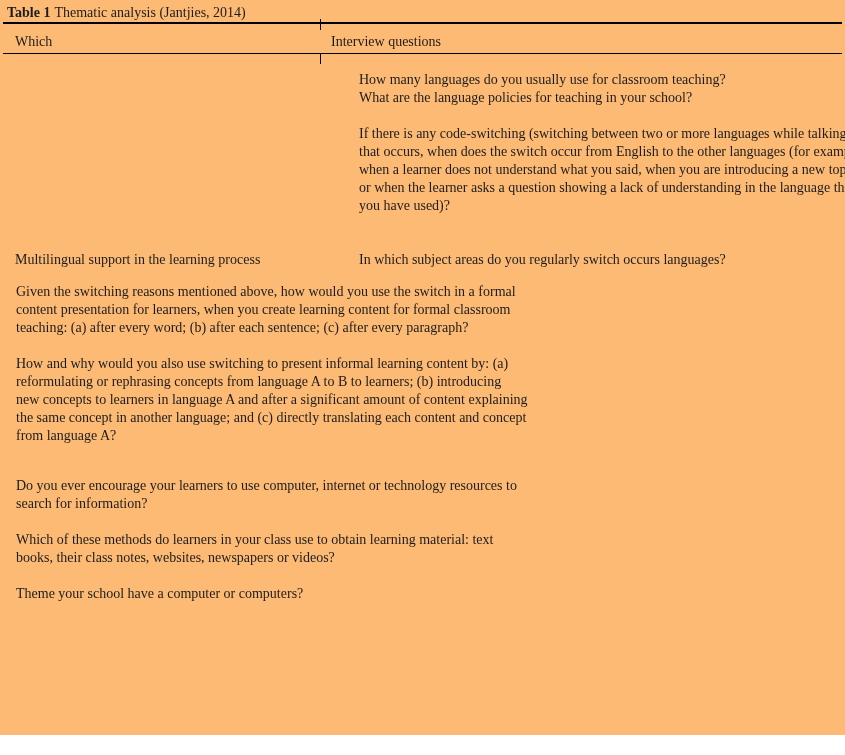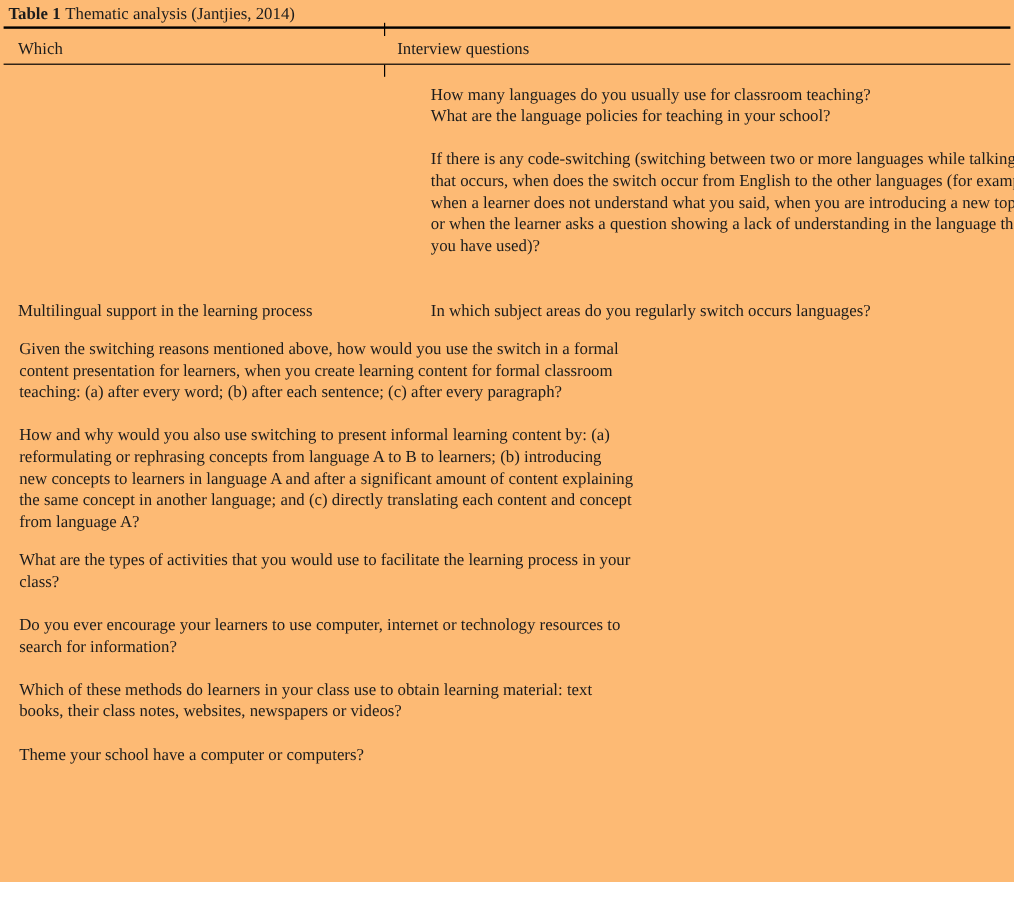--- a/index.html
+++ b/index.html
@@ -127,21 +127,20 @@
   <div class="row">
     <div class="cell-questions">
           <p class="q">Given the switching reasons mentioned above, how would you use the switch in a formal content presentation for learners, when you create learning content for formal classroom teaching: (a) after every word; (b) after each sentence; (c) after every paragraph?</p>
           <p class="q gap"></p>
           <p class="q">How and why would you also use switching to present informal learning content by: (a) reformulating or rephrasing concepts from language A to B to learners; (b) introducing new concepts to learners in language A and after a significant amount of content explaining the same concept in another language; and (c) directly translating each content and concept from language A?</p>
         </div>
   </div>
 
   <div class="row">
     <div class="cell-questions">
-          <p class="q">What are the types of activities that you would use to facilitate the learning process in your class?</p>
           <p class="q gap"></p>
           <p class="q">Do you ever encourage your learners to use computer, internet or technology resources to search for information?</p>
           <p class="q gap"></p>
           <p class="q">Which of these methods do learners in your class use to obtain learning material: text books, their class notes, websites, newspapers or videos?</p>
           <p class="q gap"></p>
           <p class="q">Theme your school have a computer or computers?</p>
           <p class="q gap"></p>
         </div>
   </div>
 </div>

